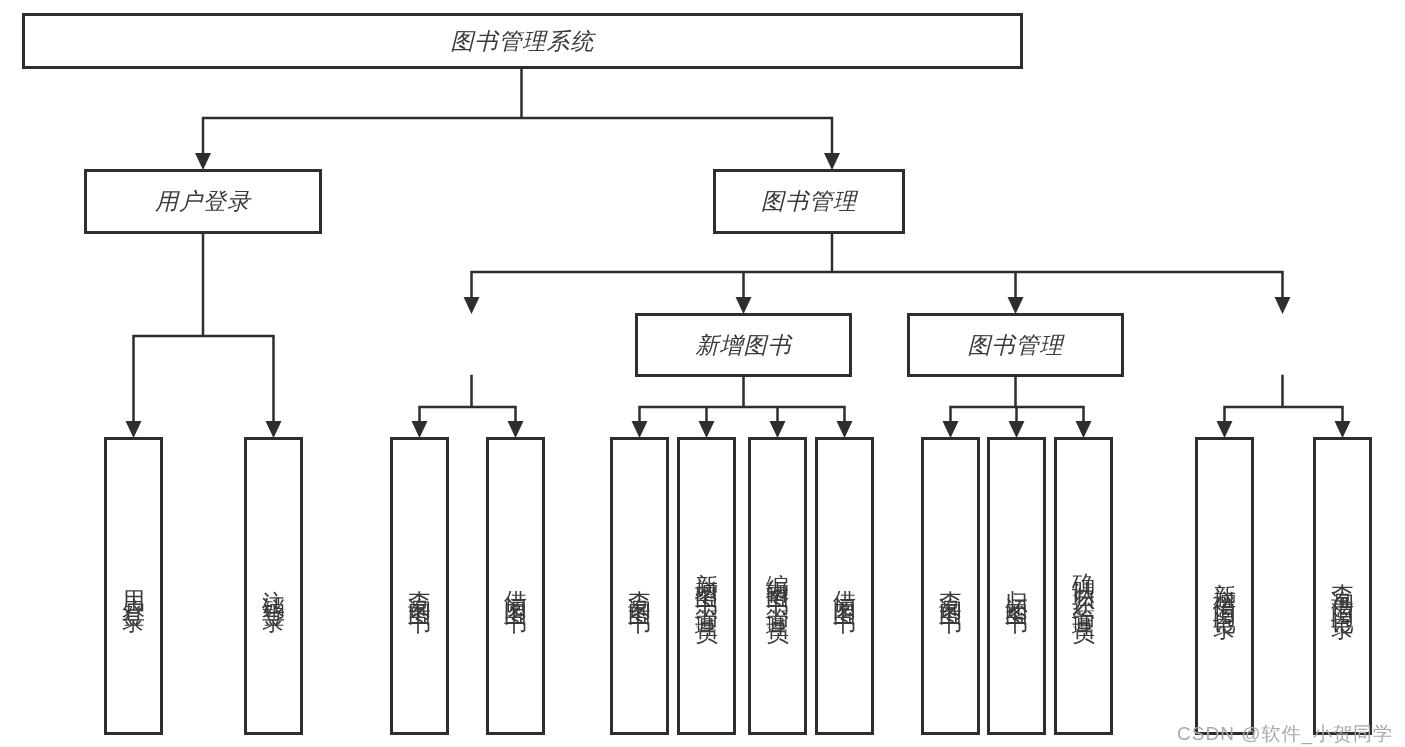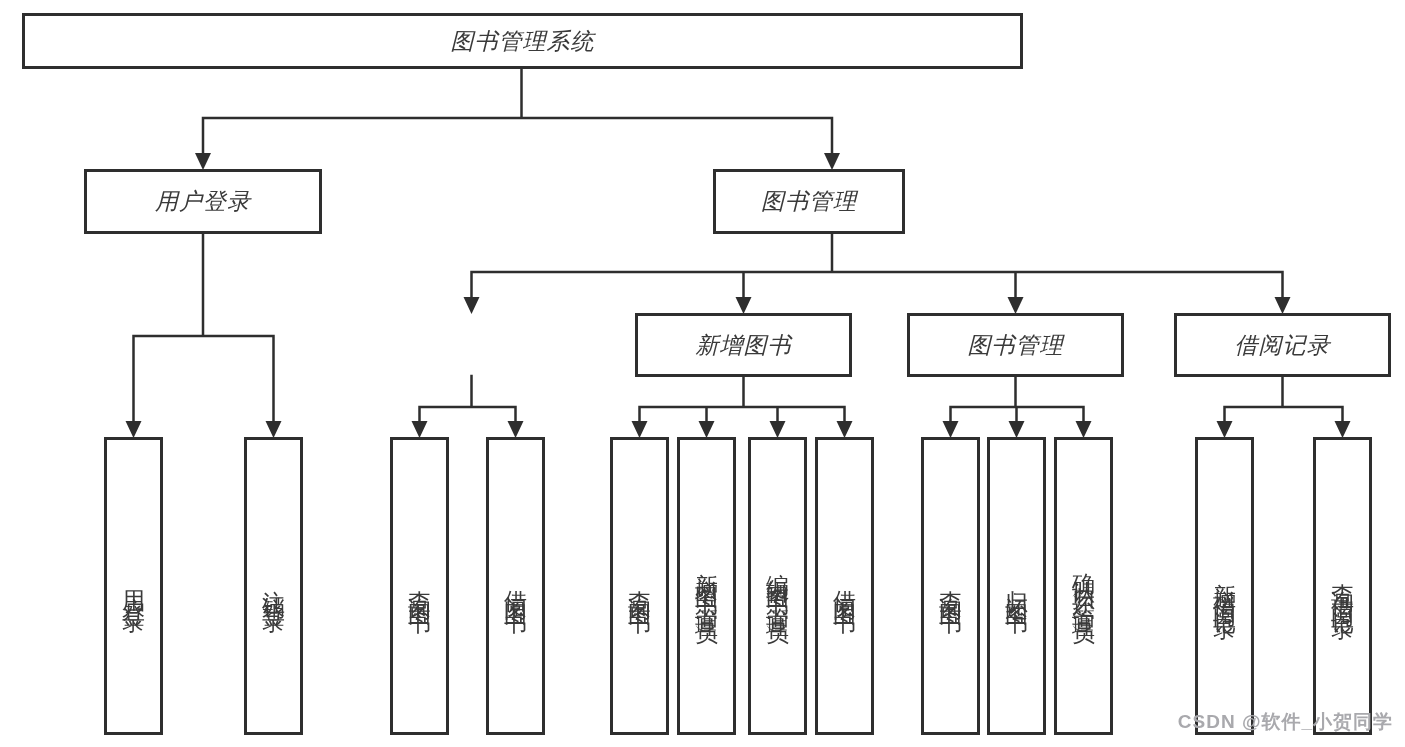--- a/index.html
+++ b/index.html
@@ -37,27 +37,26 @@
     text-orientation: mixed;
     font-size: 23px;
     line-height: 1;
     letter-spacing: 7px;
     color: var(--text);
     white-space: nowrap;
   }
   .watermark {
     position: absolute;
     right: 12px;
-    bottom: 12px;
+    bottom: 0;
     font-size: 19px;
     color: var(--watermark);
     letter-spacing: 1px;
     z-index: 10;
     white-space: nowrap;
-    font-weight: bold;
   }
 </style>
 </head>
 <body>
 
 <div class="canvas">
 
   <svg class="wires" viewBox="0 0 1405 747" xmlns="http://www.w3.org/2000/svg">
     <g style="stroke:var(--line)" stroke-width="2.5" fill="none" stroke-linecap="square">
       <path d="
@@ -134,23 +133,20 @@
   <div class="node" style="left:713px;top:169px;width:192px;height:65px">
     <span class="htext">图书管理</span>
   </div>
 
   <div class="node" style="left:635px;top:313px;width:217px;height:64px">
     <span class="htext">新增图书</span>
   </div>
   <div class="node" style="left:907px;top:313px;width:217px;height:64px">
     <span class="htext">图书管理</span>
   </div>
-  <div class="node" style="left:1174px;top:313px;width:217px;height:64px">
-    <span class="htext">借阅记录</span>
-  </div>
 
   <div class="node" style="left:104px;top:437px;width:59px;height:298px">
     <span class="vtext">用户登录</span>
   </div>
   <div class="node" style="left:244px;top:437px;width:59px;height:298px">
     <span class="vtext">注销登录</span>
   </div>
 
   <div class="node" style="left:390px;top:437px;width:59px;height:298px">
     <span class="vtext">查询图书</span>

